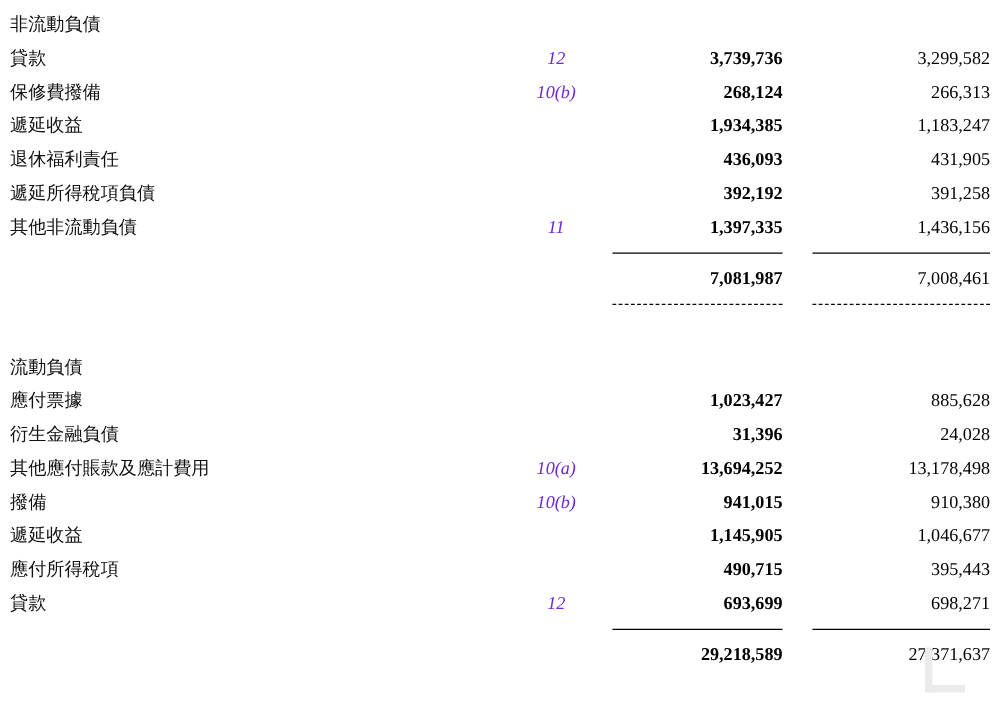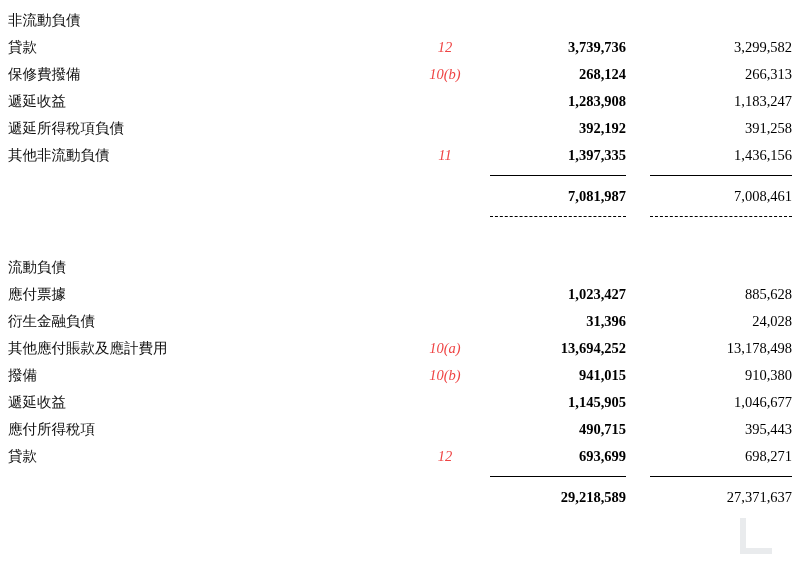--- a/index.html
+++ b/index.html
@@ -48,21 +48,21 @@
   }
   .label.indent { }
   .section-head {
     font-size: 14.5px;
     color: #111;
   }
   .note {
     font-style: italic;
     text-align: center;
     font-size: 14.5px;
-    color: #ef4444;
+    color: #6d28d9;
     font-family: "Liberation Serif", serif;
   }
   .num {
     text-align: right;
     font-size: 14.5px;
     padding-right: 22px;
     font-variant-numeric: tabular-nums;
   }
   .num.cur {
     font-weight: bold;
@@ -138,22 +138,28 @@
       </tr>
       <tr class="row">
         <td class="label indent">保修費撥備</td>
         <td class="note">10(b)</td>
         <td class="num cur">268,124</td>
         <td class="num prev">266,313</td>
       </tr>
       <tr class="row">
         <td class="label indent">遞延收益</td>
         <td class="note"></td>
-        <td class="num cur">1,283,908</td>
+        <td class="num cur">1,934,385</td>
         <td class="num prev">1,183,247</td>
+      </tr>
+      <tr class="row">
+        <td class="label indent">退休福利責任</td>
+        <td class="note"></td>
+        <td class="num cur">436,093</td>
+        <td class="num prev">431,905</td>
       </tr>
       <tr class="row">
         <td class="label indent">遞延所得稅項負債</td>
         <td class="note"></td>
         <td class="num cur">392,192</td>
         <td class="num prev">391,258</td>
       </tr>
       <tr class="row">
         <td class="label indent">其他非流動負債</td>
         <td class="note">11</td>

